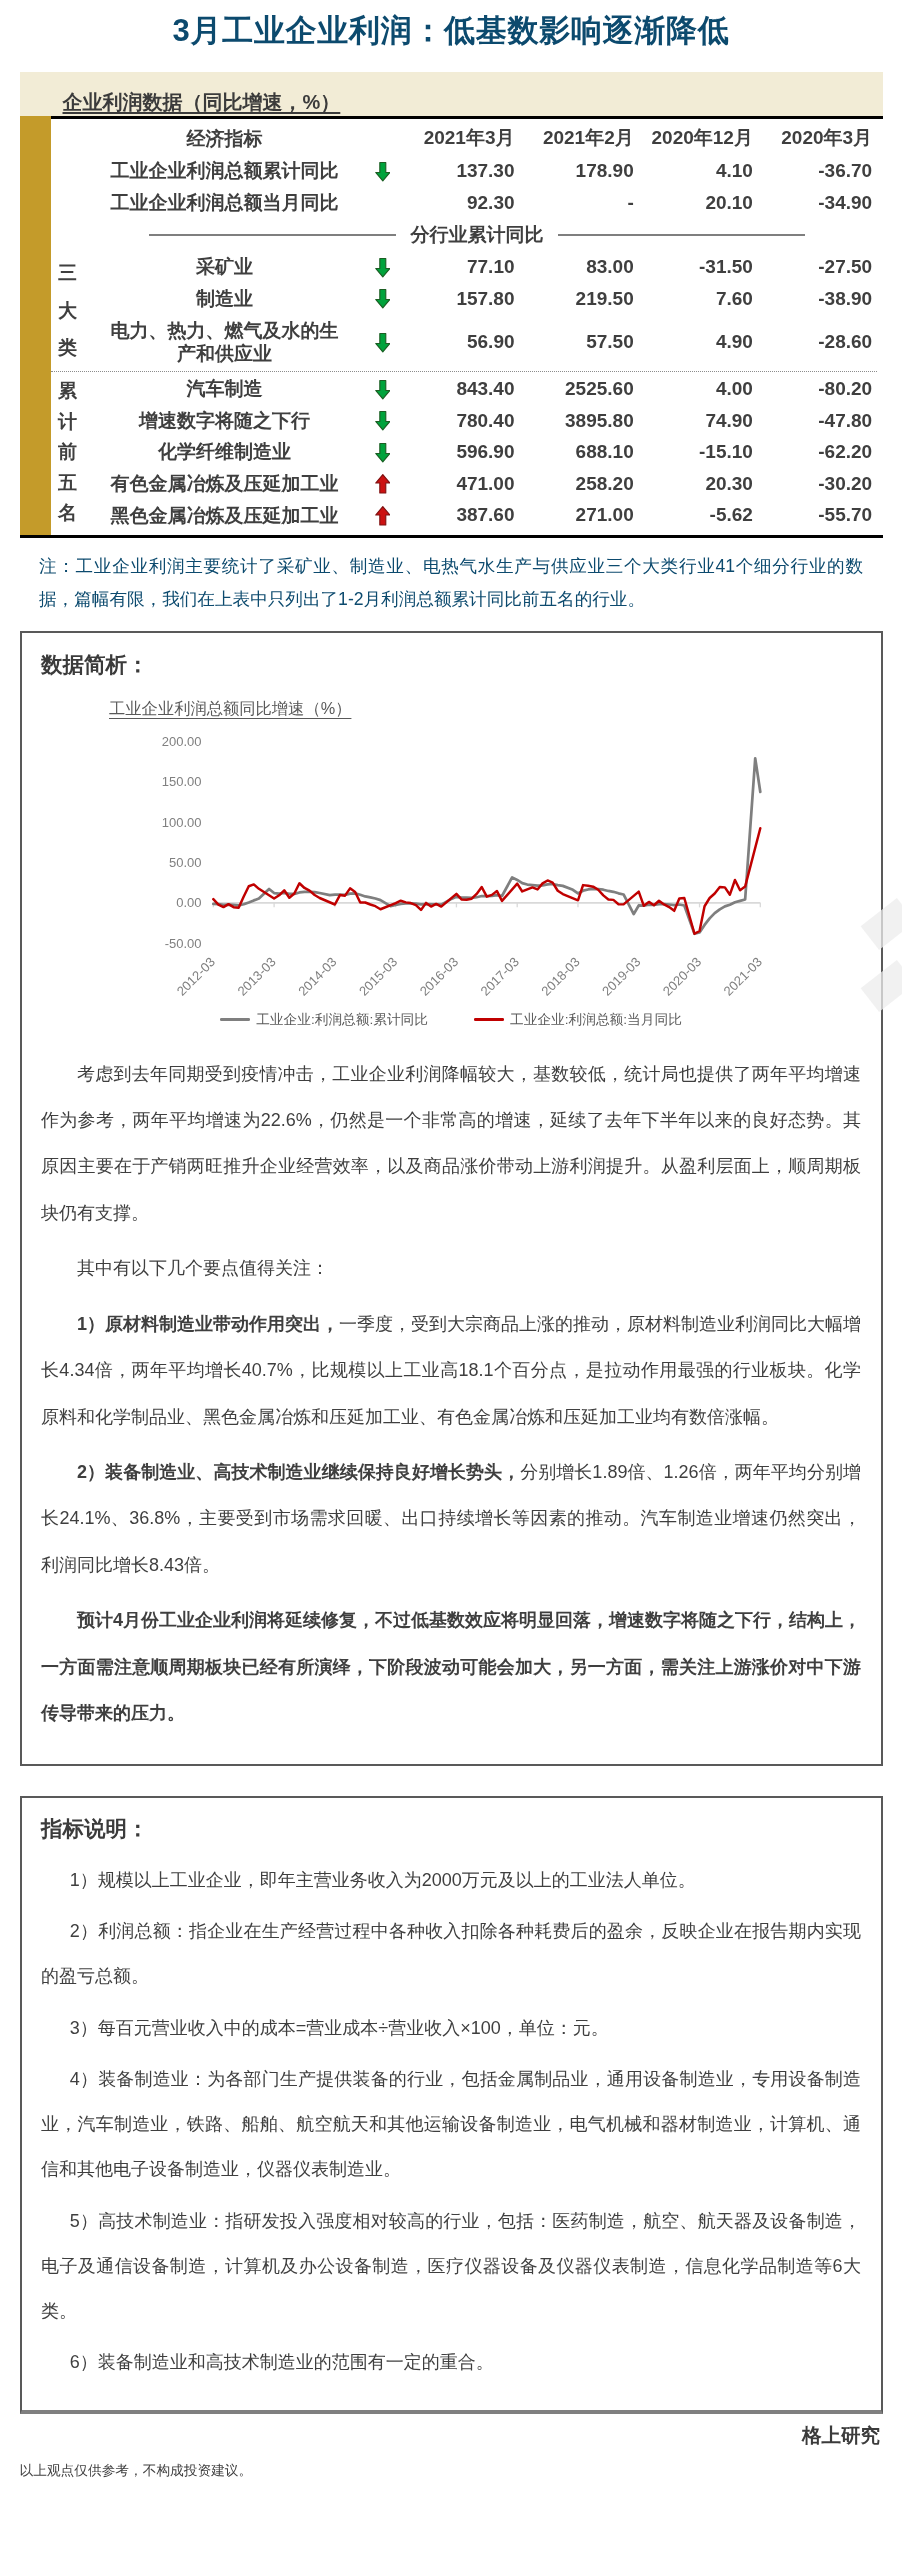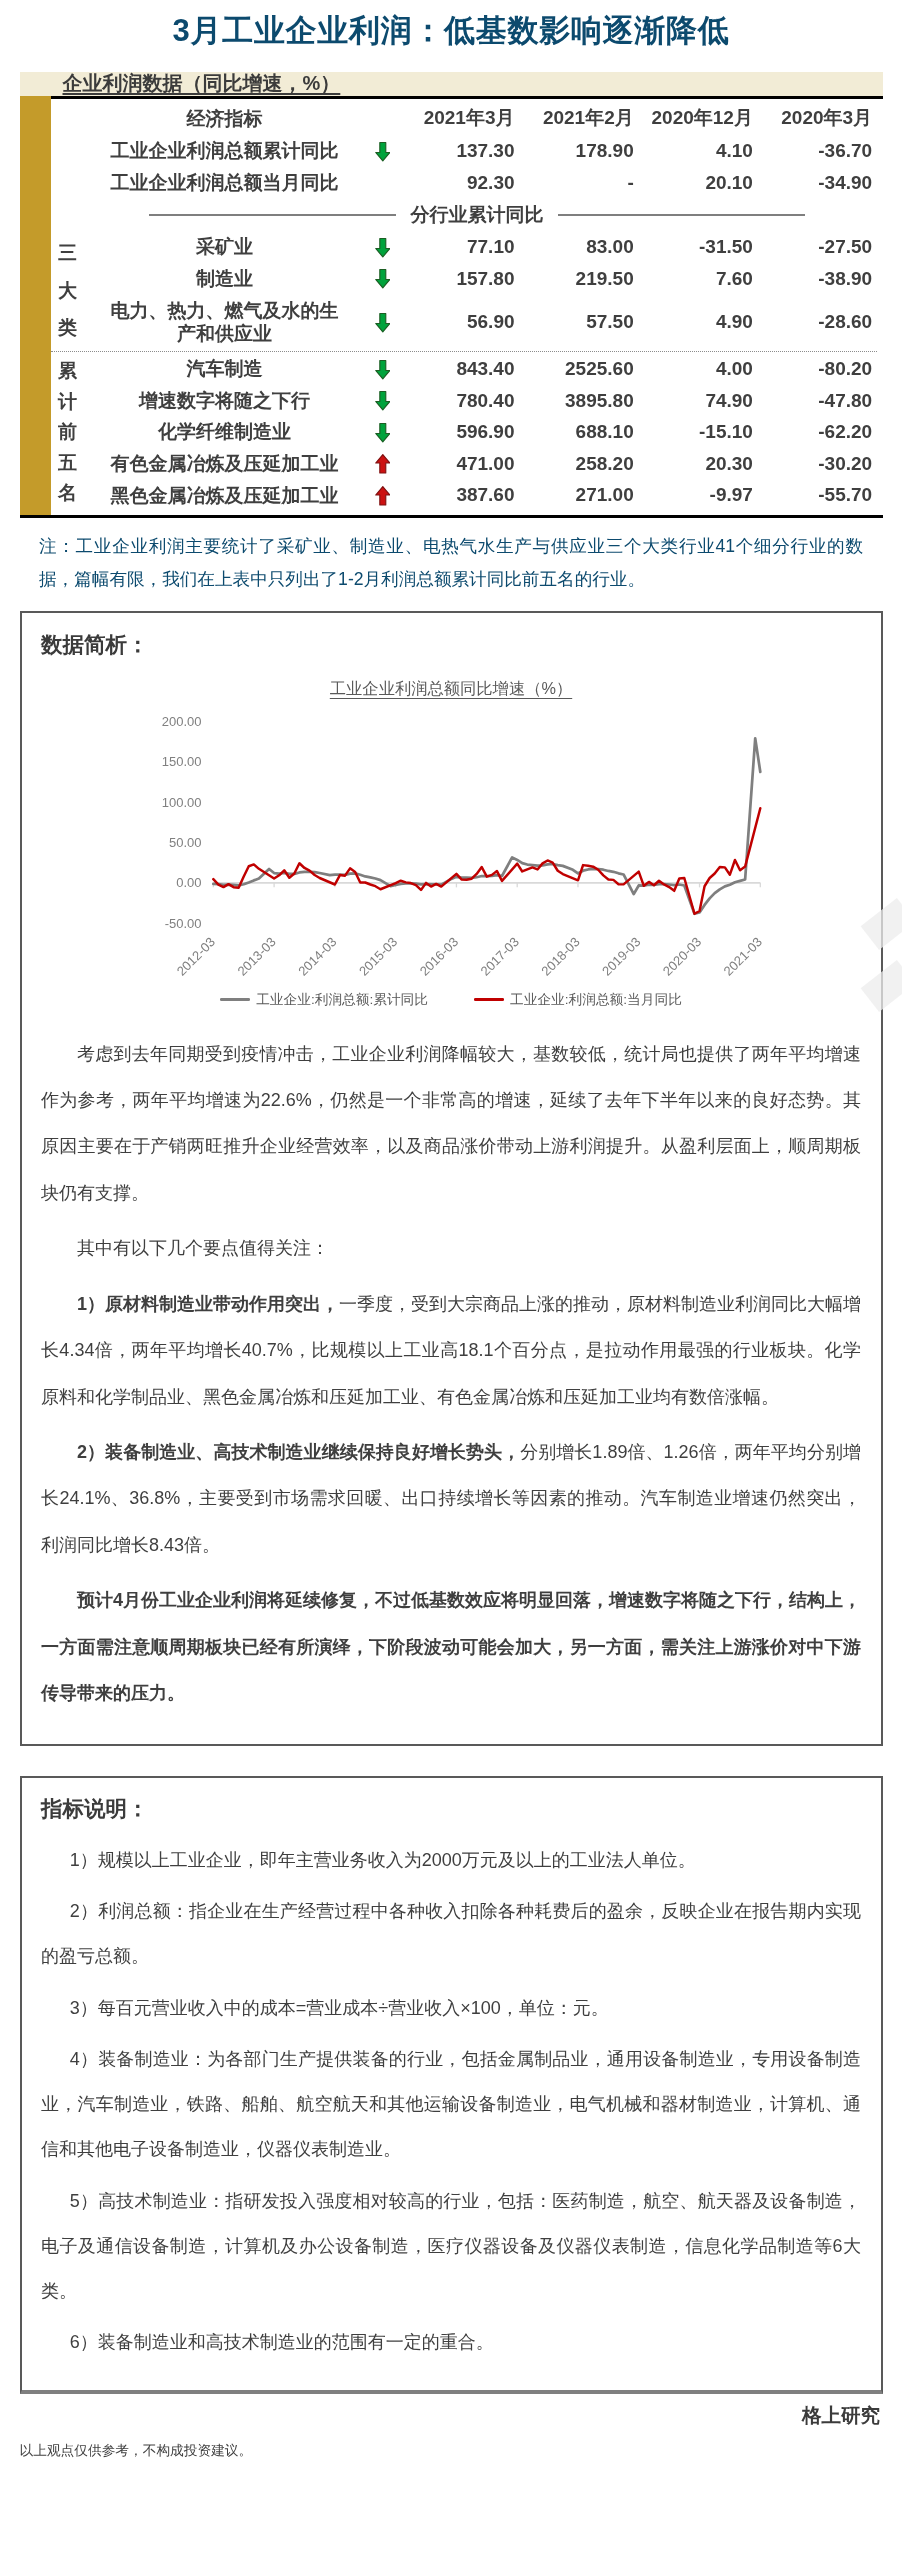--- a/index.html
+++ b/index.html
@@ -4,21 +4,21 @@
 <style>
   html,body{margin:0;padding:0;background:#ffffff;}
   body{width:902px;font-family:"Liberation Sans","DejaVu Sans",sans-serif;color:#3f3f3f;position:relative;}
   .page{width:902px;position:relative;overflow:hidden;}
 
   
   .main-title{margin:10.4px 0 19.5px;text-align:center;font-size:31px;font-weight:700;color:#0c4a6e;letter-spacing:0.7px;}
 
   
   .table-section{margin:0 19.5px;}
-  .caption-band{background:#f2ecd6;height:24px;display:flex;align-items:center;}
+  .caption-band{background:#f2ecd6;height:44px;display:flex;align-items:flex-end;}
   .caption-band .caption{font-size:20px;font-weight:700;color:#3b3b3b;text-decoration:underline;text-underline-offset:3.3px;margin-left:43px;}
   .table-body{display:flex;border-bottom:3.9px solid #000;}
   .gold-bar{width:31px;background:#c49b2a;flex:0 0 31px;}
   .table-main{flex:1;border-top:3.9px solid #000;padding:2.6px 5.2px 3.9px 0;}
 
   .trow{display:grid;grid-template-columns:34px 280px 36px repeat(4,1fr);min-height:31px;align-items:center;}
   .trow.thead{min-height:34px;}
   .trow.inner{grid-template-columns:280px 36px repeat(4,1fr);}
   .cell{font-size:19px;font-weight:700;color:#3f3f3f;}
   .cell.name{text-align:center;white-space:pre-line;line-height:1.25;padding:3.9px 0;}
@@ -39,21 +39,21 @@
   
   .box{margin:0 19.5px;border:2.6px solid #595959;padding:7.8px 19.5px 18px;background:#fff;}
   .box h2{font-size:21.5px;font-weight:700;color:#3b3b3b;margin:9px 0 14.3px;}
   .box p{font-size:18px;line-height:2.58;color:#3f3f3f;text-indent:2em;text-align:justify;margin:0 0 9px;}
   .box p.bold{font-weight:700;}
   .box.indicators{margin-top:30px;border-bottom-width:4.6px;border-bottom-color:#7f7f7f;}
   .box.indicators p{line-height:2.5;text-indent:1.6em;margin:0 0 6.5px;}
 
   
   .chart-block{width:684px;margin:19.5px auto 22px;}
-  .chart-title{text-align:center;font-size:16.3px;color:#595959;text-decoration:underline;text-underline-offset:3.9px;margin-bottom:6.5px;text-indent:0;}
+  .chart-title{text-align:left;font-size:16.3px;color:#595959;text-decoration:underline;text-underline-offset:3.9px;margin-bottom:6.5px;text-indent:0;}
   #chart-svg{display:block;margin:0 auto;}
   .ytick,.xtick{font-size:20px;fill:#808080;font-family:"Liberation Sans","DejaVu Sans",sans-serif;}
   .chart-legend{display:flex;justify-content:center;gap:46px;margin-top:3.9px;}
   .lg-item{display:flex;align-items:center;gap:6px;font-size:13.7px;color:#595959;}
   .lg-swatch{display:inline-block;width:30px;height:3.3px;border-radius:1.3px;}
 
   
   .brand{margin:7.8px 22px 0;text-align:right;font-size:19.5px;font-weight:700;color:#3b3b3b;}
   .disclaimer{margin:13px 19.5px 6.5px;font-size:13.7px;color:#3f3f3f;}
 
@@ -219,21 +219,21 @@
                 </div>
                 <div class="trow inner">
                   <div class="cell name">黑色金属冶炼及压延加工业</div>
                   <div class="cell arrow-c">
                     <svg class="arr" viewBox="0 0 22 30">
                       <path d="M11 2 L21 14 L15.2 14 L15.2 28 L6.8 28 L6.8 14 L1 14 Z" fill="#cc1111" stroke="#7f1212" stroke-width="1.6" stroke-linejoin="round"></path>
                     </svg>
                   </div>
                   <div class="cell num">387.60</div>
                   <div class="cell num">271.00</div>
-                  <div class="cell num">-9.97</div>
+                  <div class="cell num">-5.62</div>
                   <div class="cell num">-55.70</div>
                 </div>
               </div>
             </div>
           </div>
       </div>
     </div>
     <p class="table-note">注：工业企业利润主要统计了采矿业、制造业、电热气水生产与供应业三个大类行业41个细分行业的数据，篇幅有限，我们在上表中只列出了1-2月利润总额累计同比前五名的行业。</p>
   </section>
 

